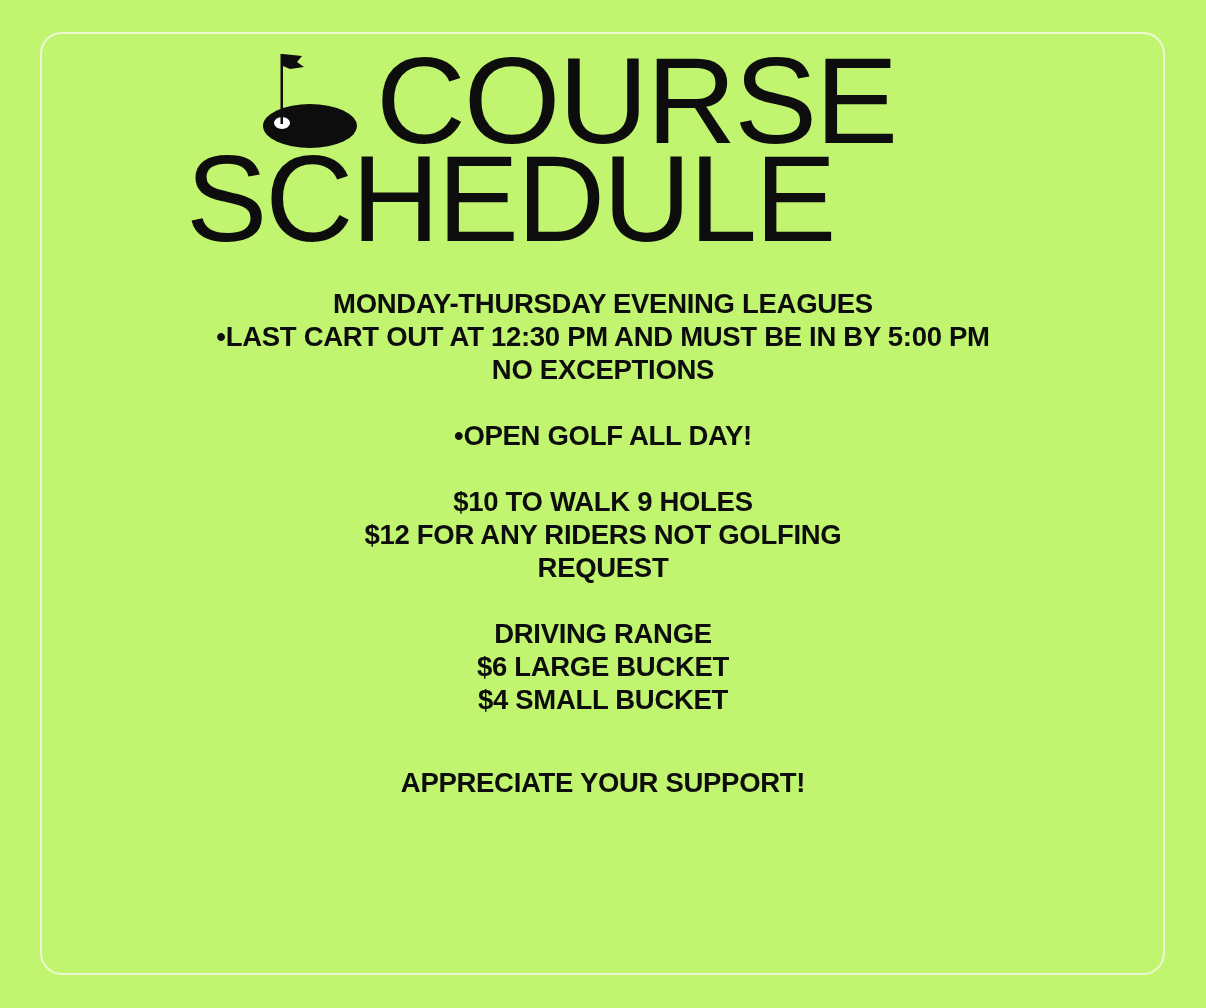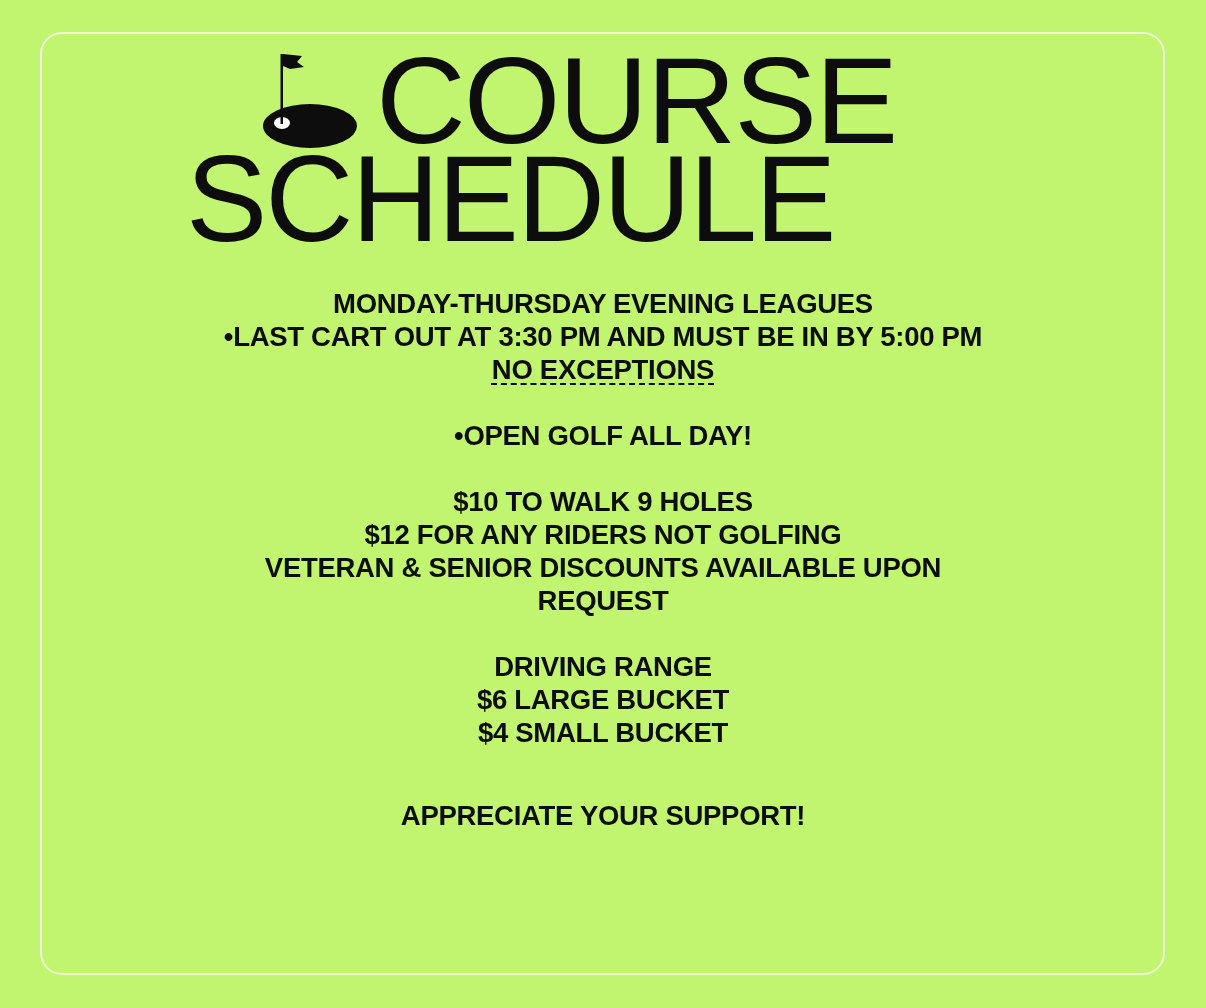--- a/index.html
+++ b/index.html
@@ -23,21 +23,21 @@
   .t1 { left:376px; top:0px; transform:scaleX(1.02); }
   .t2 { left:186px; top:98px; transform:scaleX(1.0);text-align:right; }
   .golf-icon { position:absolute; left:250px; top:48px; width:120px; height:100px; }
   .body-text {
     position:absolute; left:0; top:287px; width:1206px; text-align:center;
     font-weight:700; font-size:27.5px; line-height:33px; letter-spacing:-0.3px;
   }
   .section { margin:0; }
   .gap { height:33px; }
   .gap-big { height:50px; }
-  .u { text-decoration:underline; text-decoration-style:dashed; text-underline-offset:4px; text-decoration-thickness:2px; }
+  .u { text-decoration-style:dashed; text-underline-offset:4px; text-decoration-thickness:2px; }
   p { margin:0;text-align:center; }
 </style>
 </head>
 <body>
 
 <div class="card"></div>
 
 <svg class="golf-icon" viewBox="0 0 120 100">
   <ellipse cx="60" cy="78" rx="47" ry="22" fill="#0d0d0d"></ellipse>
   <ellipse cx="32" cy="75" rx="8" ry="6" fill="#ffffff"></ellipse>
@@ -46,32 +46,31 @@
 </svg>
 
 <div class="title-wrap">
   <div class="title-line t1">COURSE</div>
   <div class="title-line t2">SCHEDULE</div>
 </div>
 
 <div class="body-text">
   <div class="section">
     <p>MONDAY-THURSDAY EVENING LEAGUES</p>
-    <p>•LAST CART OUT AT 3:30 PM AND MUST BE IN BY 5:00 PM</p>
+    <p>•LAST CART OUT AT 12:30 PM AND MUST BE IN BY 5:00 PM</p>
     <p><span class="u">NO EXCEPTIONS</span></p>
   </div>
   <div class="gap"></div>
   <div class="section">
     <p>•OPEN GOLF ALL DAY!</p>
   </div>
   <div class="gap"></div>
   <div class="section">
     <p>$10 TO WALK 9 HOLES</p>
     <p>$12 FOR ANY RIDERS NOT GOLFING</p>
-    <p>VETERAN &amp; SENIOR DISCOUNTS AVAILABLE UPON</p>
     <p>REQUEST</p>
   </div>
   <div class="gap"></div>
   <div class="section">
     <p>DRIVING RANGE</p>
     <p>$6 LARGE BUCKET</p>
     <p>$4 SMALL BUCKET</p>
   </div>
   <div class="gap-big"></div>
   <div class="section">

